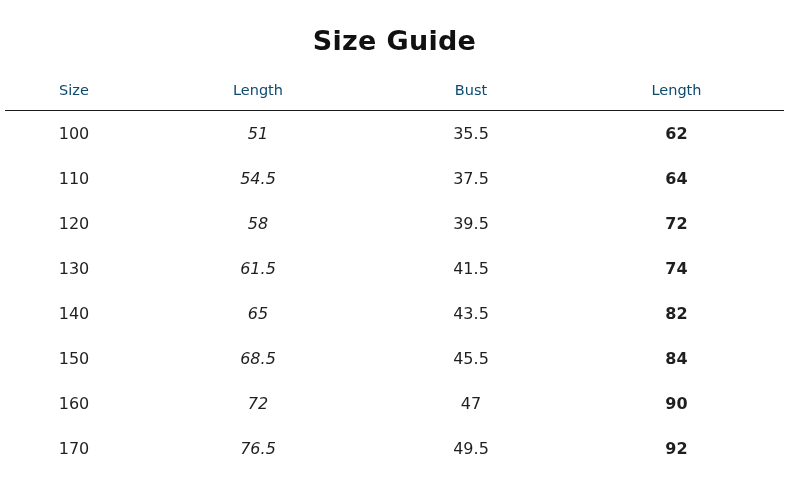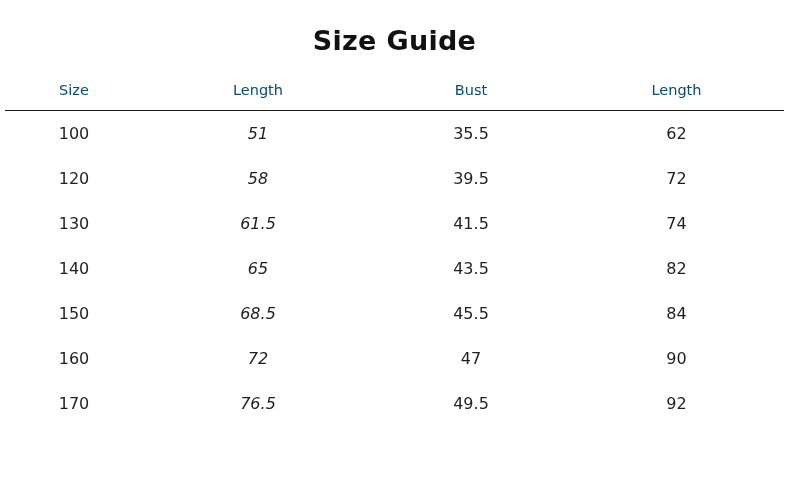--- a/index.html
+++ b/index.html
@@ -53,21 +53,21 @@
   }
   
   col.c0 { width: 138px; }
   col.c1 { width: 230px; }
   col.c2 { width: 196px; }
   col.c3 { width: 215px; }
 
   th.c0, td.c0 { text-align: left; padding-left: 85px; }
   th.c1, td.c1 { text-align: left; padding-left: 80px; }
   th.c2, td.c2 { text-align: left; padding-left: 72px; }
-  th.c3, td.c3 { text-align: left; padding-left: 63px; }
+  th.c3, td.c3 { text-align: left; padding-left: 63px; font-weight: bold; }
 
   td.c0 { padding-left: 86px; }
   td.c1 { padding-left: 82px; font-style: italic; }
   td.c2 { padding-left: 72px; }
   td.c3 { padding-left: 68px; }
 </style>
 </head>
 <body>
 
 <div class="page">
@@ -88,20 +88,26 @@
         <th class="c2">Bust</th>
         <th class="c3">Length</th>
       </tr>
     </thead>
     <tbody>
       <tr>
         <td class="c0">100</td>
         <td class="c1">51</td>
         <td class="c2">35.5</td>
         <td class="c3">62</td>
+      </tr>
+      <tr>
+        <td class="c0">110</td>
+        <td class="c1">54.5</td>
+        <td class="c2">37.5</td>
+        <td class="c3">64</td>
       </tr>
       <tr>
         <td class="c0">120</td>
         <td class="c1">58</td>
         <td class="c2">39.5</td>
         <td class="c3">72</td>
       </tr>
       <tr>
         <td class="c0">130</td>
         <td class="c1">61.5</td>

